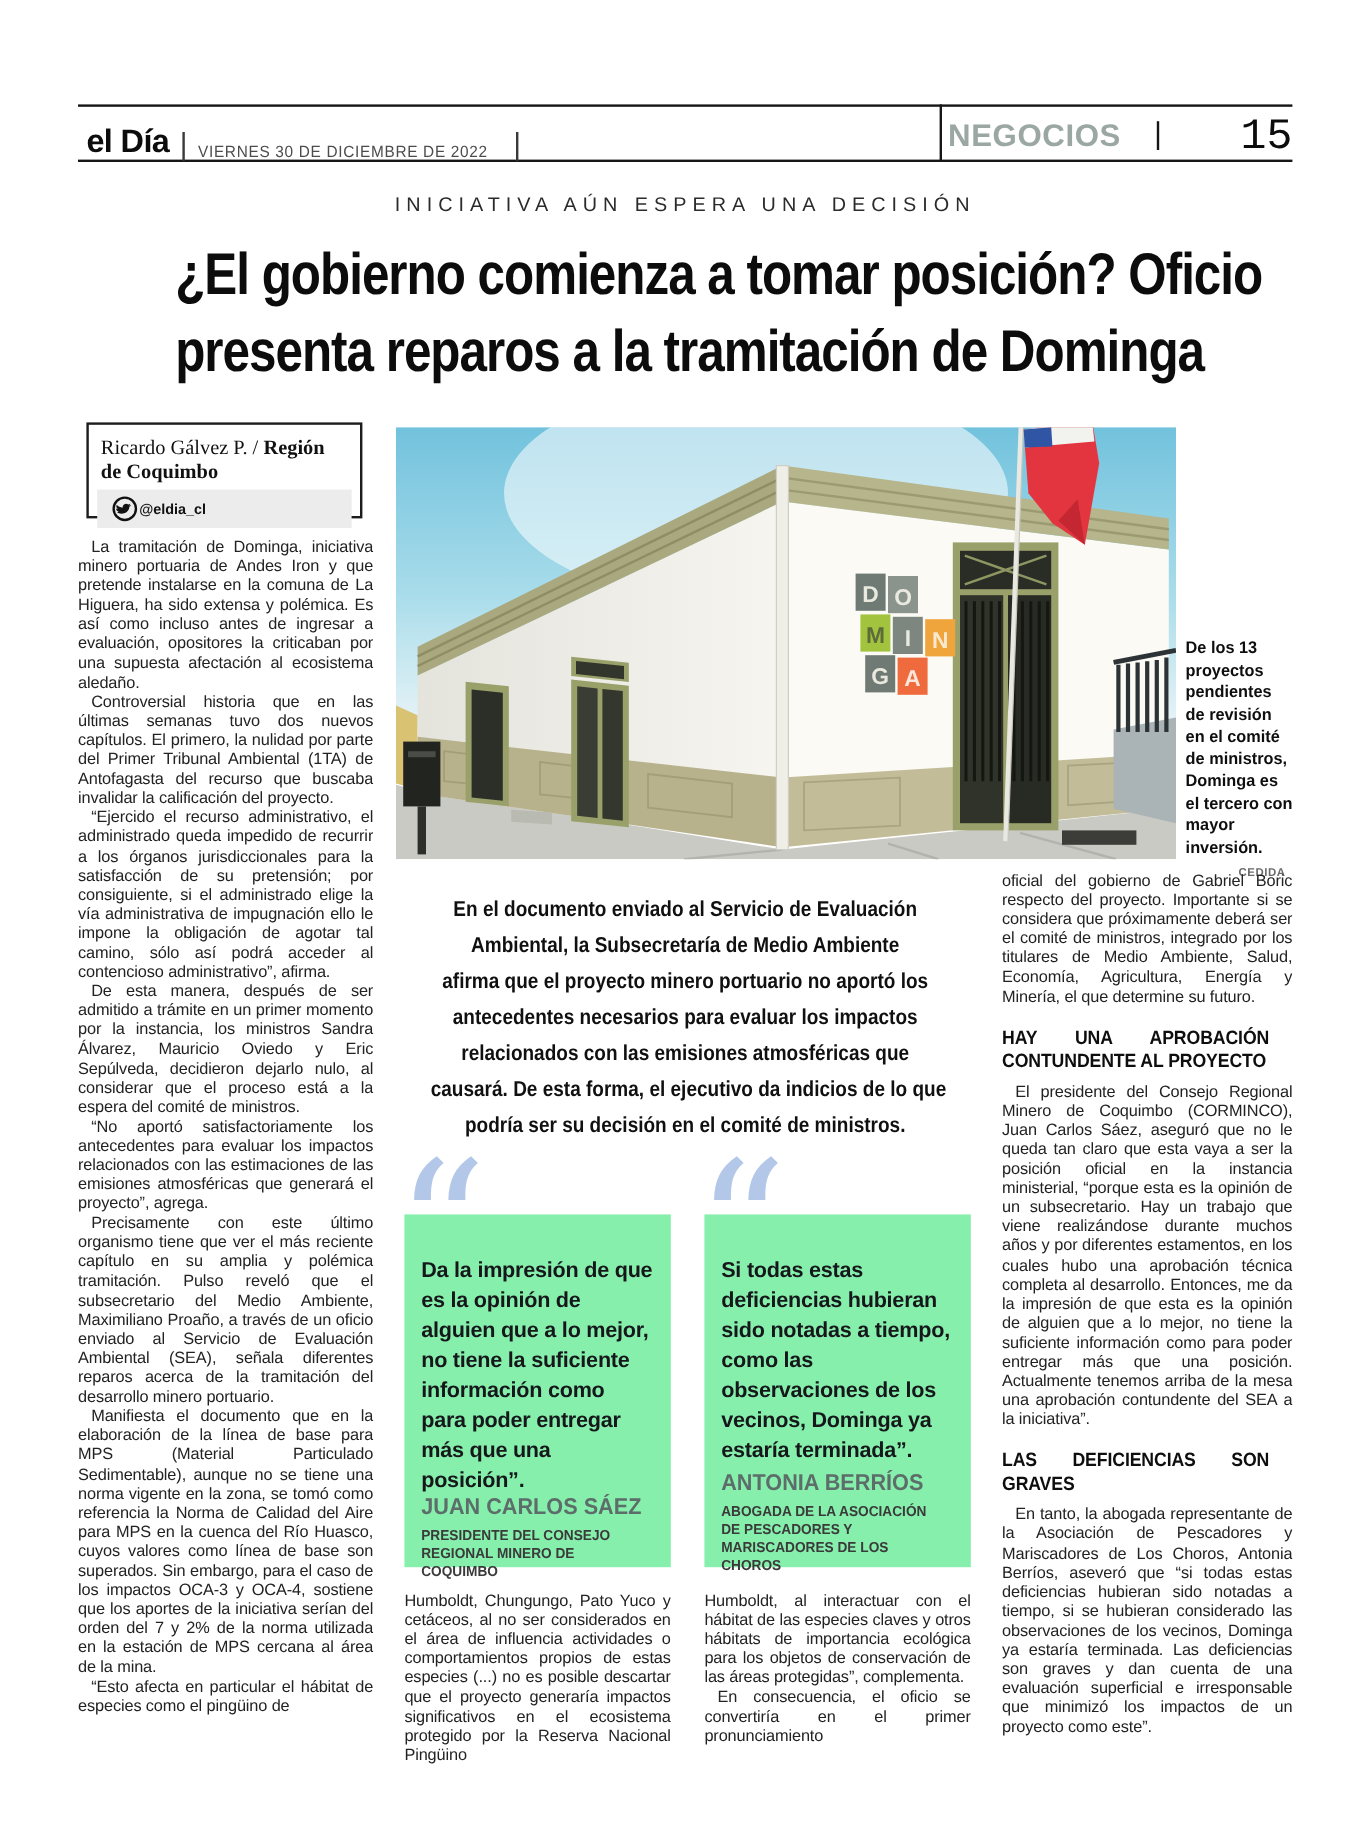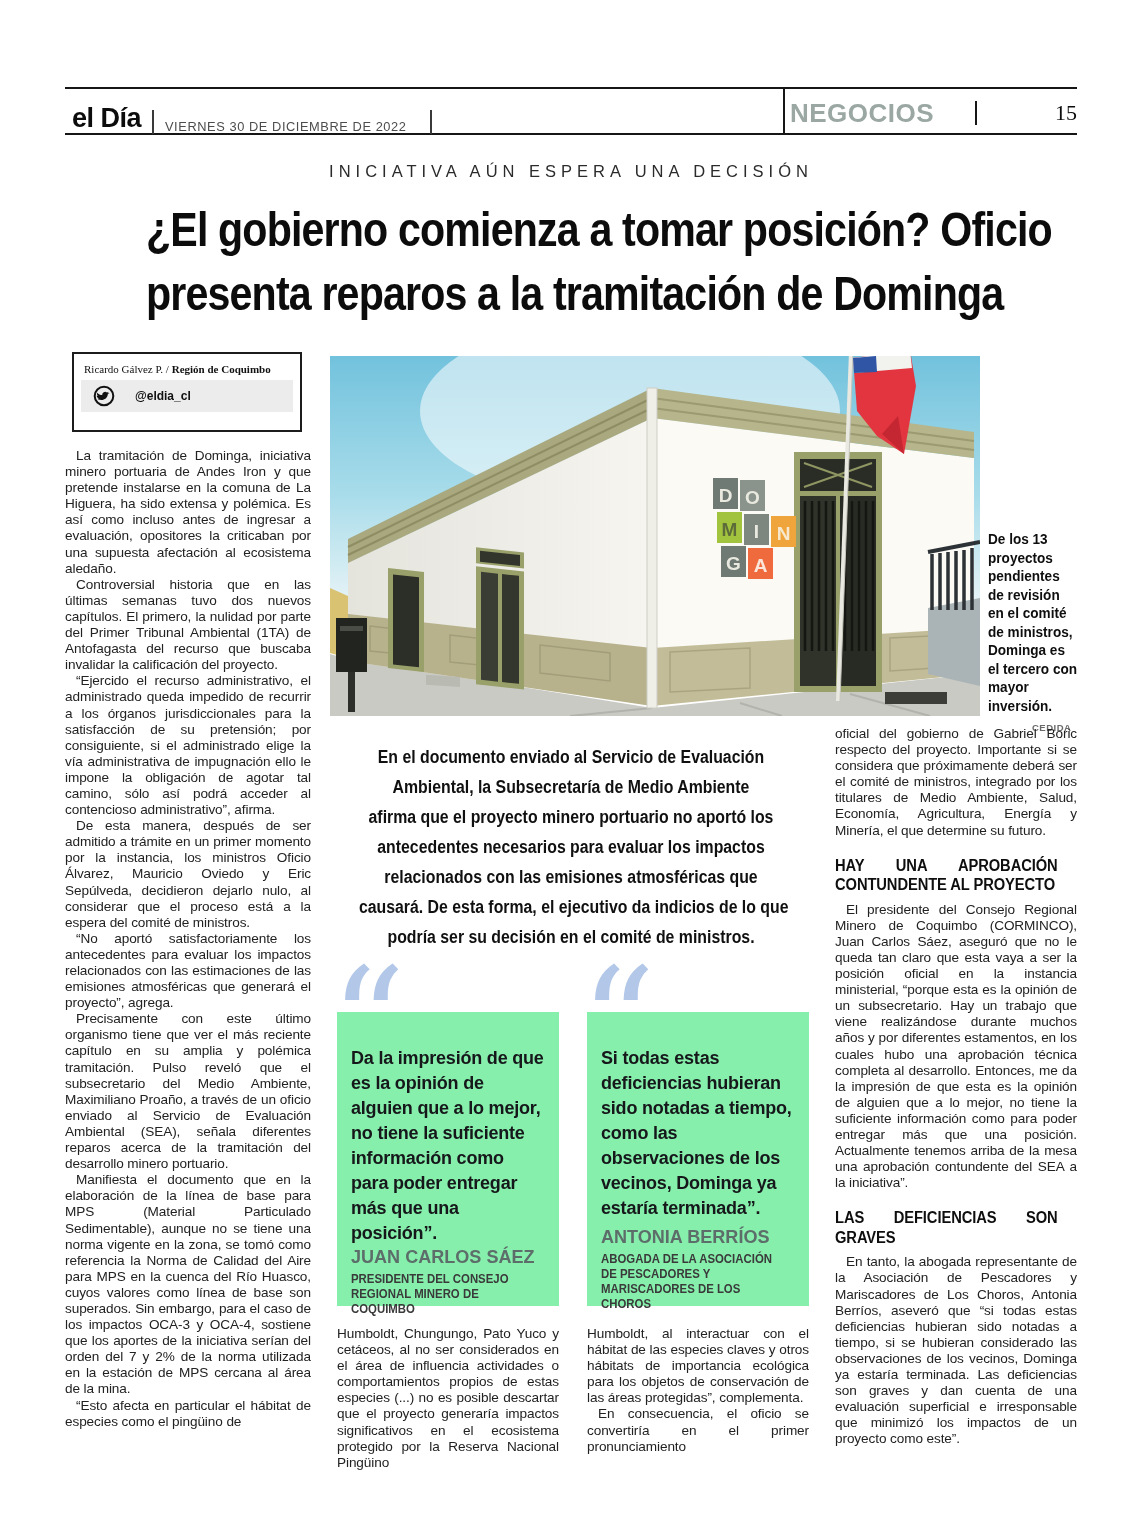--- a/index.html
+++ b/index.html
@@ -12,33 +12,33 @@
   .rule{position:absolute;background:#161616;}
   #hdr-left{position:absolute;left:72px;top:92px;width:560px;height:42px;
     display:flex;align-items:flex-end;gap:11px;}
   .brand{font-size:27px;font-weight:800;letter-spacing:-.5px;color:#0c0c0c;}
   .hdr-bar{width:2px;height:24px;background:#3a3a3a;}
   .hdr-date{font-size:13.5px;color:#4c4c4c;letter-spacing:.6px;transform:scaleX(.95);transform-origin:left;white-space:nowrap;}
   #hdr-right{position:absolute;left:790px;top:92px;width:287px;height:42px;
     display:flex;align-items:center;justify-content:space-between;gap:9px;}
   .section-name{font-size:26px;font-weight:800;letter-spacing:.5px;color:#9aa7a2;}
   .pagenum-bar{width:2px;height:24px;background:#161616;}
-  .pagenum{font-family:Liberation Serif, serif;font-size:22px;color:#0c0c0c;margin-left:37px;}
+  .pagenum{font-family:Liberation Mono, monospace;font-size:36px;color:#0c0c0c;margin-left:37px;}
   
   #kicker{position:absolute;left:65px;top:162px;width:1012px;text-align:center;
     font-size:16.5px;letter-spacing:5px;color:#2b2b2b;font-weight:500;}
   .hl-line{position:absolute;left:65px;width:1012px;text-align:center;white-space:nowrap;
     font-size:49px;font-weight:700;color:#0c0c0c;letter-spacing:-1px;line-height:62px;
     transform:scaleX(.84);transform-origin:center;}
   
   #byline{position:absolute;left:72px;top:352px;width:230px;height:80px;
     border:2px solid #1c1c1c;background:#fff;box-sizing:border-box;}
-  #byline .row1{padding:9px 10px 5px;font-family:"Liberation Serif",serif;font-size:11px;color:#111;}
+  #byline .row1{padding:9px 10px 5px;font-family:"Liberation Serif",serif;font-size:17px;color:#111;}
   #byline .row1 b{font-weight:700;}
-  #byline .row2{margin:0 7px;background:#ececec;height:32px;display:flex;align-items:center;gap:20px;padding-left:12px;}
+  #byline .row2{margin:0 7px;background:#ececec;height:32px;display:flex;align-items:center;gap:1px;padding-left:12px;}
   #byline .handle{font-size:12px;font-weight:700;color:#111;}
   
   .bodycol{position:absolute;font-size:13.6px;line-height:16.1px;text-align:justify;color:#222;letter-spacing:-.1px;}
   .bodycol p{margin:0;}
   .bodycol p.ind{text-indent:11px;}
   .subhead{font-size:16px;line-height:19.5px;font-weight:700;color:#0e0e0e;
     transform:scaleX(.92);transform-origin:left;margin:17px 0 7px;}
   
   #deck{position:absolute;left:330px;top:742px;width:482px;}
   #deck div{white-space:nowrap;text-align:center;font-size:18px;font-weight:700;color:#101010;
@@ -214,21 +214,21 @@
     <div>antecedentes necesarios para evaluar los impactos</div>
     <div>relacionados con las emisiones atmosféricas que</div>
     <div>causará. De esta forma, el ejecutivo da indicios de lo que</div>
     <div>podría ser su decisión en el comité de ministros.</div>
   </div>
 
   <div class="bodycol" style="left:65px;top:448px;width:246px;height:1070px;overflow:hidden;">
     <p class="ind">La tramitación de Dominga, iniciativa minero portuaria de Andes Iron y que pretende instalarse en la comuna de La Higuera, ha sido extensa y polémica. Es así como incluso antes de ingresar a evaluación, opositores la criticaban por una supuesta afectación al ecosistema aledaño.</p>
     <p class="ind">Controversial historia que en las últimas semanas tuvo dos nuevos capítulos. El primero, la nulidad por parte del Primer Tribunal Ambiental (1TA) de Antofagasta del recurso que buscaba invalidar la calificación del proyecto.</p>
     <p class="ind">“Ejercido el recurso administrativo, el administrado queda impedido de recurrir a los órganos jurisdiccionales para la satisfacción de su pretensión; por consiguiente, si el administrado elige la vía administrativa de impugnación ello le impone la obligación de agotar tal camino, sólo así podrá acceder al contencioso administrativo”, afirma.</p>
-    <p class="ind">De esta manera, después de ser admitido a trámite en un primer momento por la instancia, los ministros Oficio Álvarez, Mauricio Oviedo y Eric Sepúlveda, decidieron dejarlo nulo, al considerar que el proceso está a la espera del comité de ministros.</p>
+    <p class="ind">De esta manera, después de ser admitido a trámite en un primer momento por la instancia, los ministros Sandra Álvarez, Mauricio Oviedo y Eric Sepúlveda, decidieron dejarlo nulo, al considerar que el proceso está a la espera del comité de ministros.</p>
     <p class="ind">“No aportó satisfactoriamente los antecedentes para evaluar los impactos relacionados con las estimaciones de las emisiones atmosféricas que generará el proyecto”, agrega.</p>
     <p class="ind">Precisamente con este último organismo tiene que ver el más reciente capítulo en su amplia y polémica tramitación. Pulso reveló que el subsecretario del Medio Ambiente, Maximiliano Proaño, a través de un oficio enviado al Servicio de Evaluación Ambiental (SEA), señala diferentes reparos acerca de la tramitación del desarrollo minero portuario.</p>
     <p class="ind">Manifiesta el documento que en la elaboración de la línea de base para MPS (Material Particulado Sedimentable), aunque no se tiene una norma vigente en la zona, se tomó como referencia la Norma de Calidad del Aire para MPS en la cuenca del Río Huasco, cuyos valores como línea de base son superados. Sin embargo, para el caso de los impactos OCA-3 y OCA-4, sostiene que los aportes de la iniciativa serían del orden del 7 y 2% de la norma utilizada en la estación de MPS cercana al área de la mina.</p>
     <p class="ind">“Esto afecta en particular el hábitat de especies como el pingüino de</p>
   </div>
 
   <div class="qmark" style="left:330px;">“</div>
   <div class="qbox" style="left:337px;">
     <div class="qtext">Da la impresión de que es la opinión de alguien que a lo mejor, no tiene la suficiente información como para poder entregar más que una posición”.</div>
     <div class="qname">JUAN CARLOS SÁEZ</div>

